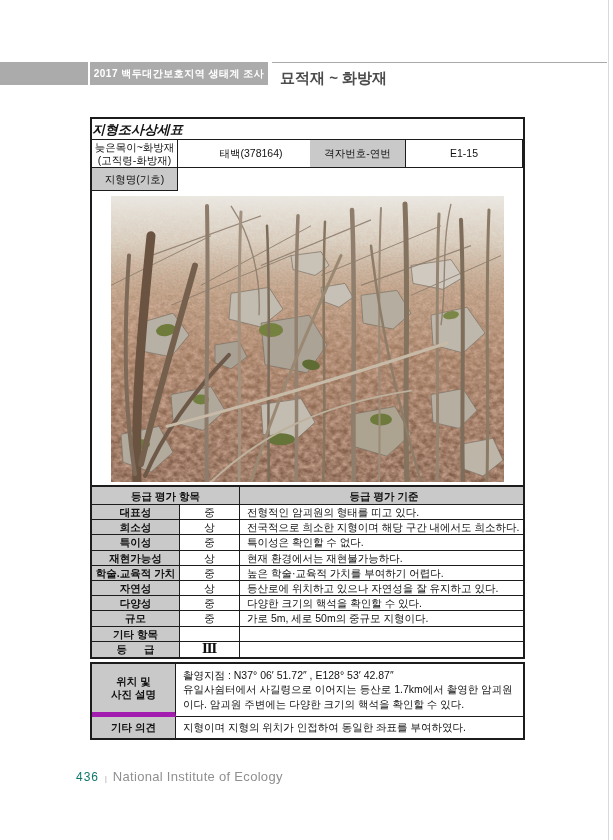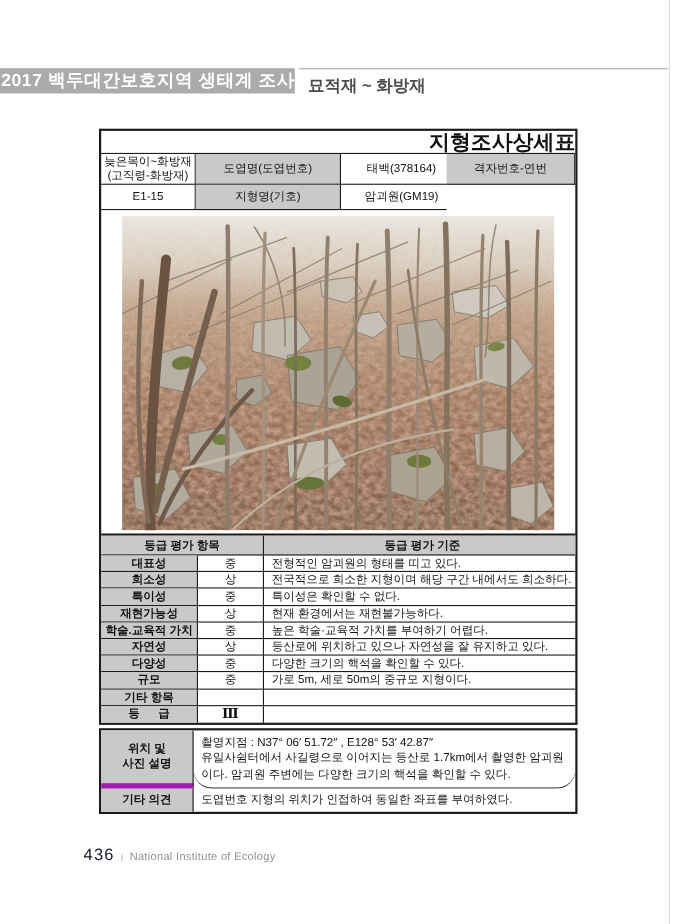--- a/index.html
+++ b/index.html
@@ -12,33 +12,33 @@
   .page-edge { position:absolute; top:0; bottom:0; right:4px; width:1px; background:#d9d9d9; }
 
   
   .header-bar {
     position:absolute; left:0; top:62px; width:268px; height:23px;
     background:#ababab; display:flex; align-items:center;
   }
   .bar-left-seg { width:88px; height:100%; }
   .bar-sep { width:2px; height:100%; background:#fff; }
   .bar-title {
-    flex:1; color:#fff; font-size:16px; font-weight:bold;
+    flex:1; color:#fff; font-size:10px; font-weight:bold;
     text-align:center; letter-spacing:0.5px; line-height:23px; white-space:nowrap;
   }
   .header-right { position:absolute; left:272px; top:62px; width:335px; }
   .header-rule { height:1px; background:#a9a9a9; }
   .section-range { margin:6px 0 0 8px; font-size:15px; font-weight:bold; color:#4c4c4c; }
 
   
   .doc { position:absolute; left:90px; top:117px; width:435px; font-size:10.5px; }
   .block { border:2px solid #1c1c1c; background:#fff; }
   .doc-title {
-    height:21px; line-height:21px; text-align:right;
-    font-weight:bold; font-size:19px; border-bottom:1px solid #1c1c1c;
+    height:21px; line-height:21px; text-align:left;
+    font-weight:bold; font-size:13px; border-bottom:1px solid #1c1c1c;font-style:italic;
   }
   .info-grid { display:grid; grid-template-columns:86px 132px 96px 1fr; }
   .cell {
     border-right:1px solid #1c1c1c; border-bottom:1px solid #1c1c1c;
     display:flex; flex-direction:column; align-items:center; justify-content:center;
     text-align:center; line-height:12.5px; padding:1px 2px;
   }
   .cell.last-col { border-right:none;padding-left:16px; }
   .label-cell { background:#c9c9c9; }
   .r1 { min-height:27px; }
@@ -63,29 +63,29 @@
 
   .bottom-block { margin-top:3px; }
   .loc-grid { display:grid; grid-template-columns:84px 1fr; }
   .b-label {
     background:#c9c9c9; font-weight:bold; border-right:1px solid #1c1c1c;
     display:flex; flex-direction:column; align-items:center; justify-content:center;
     text-align:center; line-height:13px;
   }
   .b-label.row1 { border-bottom:5px solid #a21caf; }
   .b-content { padding:4px 7px 4px 7px; line-height:14.6px; }
-  .b-content.row1 { border-bottom:1px solid #1c1c1c;border-radius:17px; }
+  .b-content.row1 { border-bottom:1px solid #1c1c1c; }
   .b-content.row2 { display:flex; align-items:center; min-height:21px; padding-top:2px; padding-bottom:2px; }
   .coords { display:block; }
 
   
   .footer { position:absolute; left:76px; top:769px; display:flex; align-items:baseline; color:#8c8c8c; }
-  .page-num { font-size:15px; letter-spacing:1px; color:#0f172a; }
+  .page-num { font-size:12px; letter-spacing:1px; color:#0f766e; }
   .foot-sep { font-size:7px; margin:0 6px; color:#9a9a9a; }
-  .org-name { font-size:10px; color:#8f8f8f; letter-spacing:0.3px; }
+  .org-name { font-size:13px; color:#8f8f8f; letter-spacing:0.3px; }
 </style>
 </head>
 <body>
 
 <div class="page-edge"></div>
 
 <div class="header-bar">
   <div class="bar-left-seg"></div>
   <div class="bar-sep"></div>
   <div class="bar-title">2017 백두대간보호지역 생태계 조사</div>
@@ -98,27 +98,25 @@
 <div class="doc">
 
   <div class="block">
     <div class="doc-title">지형조사상세표</div>
 
     <div class="info-grid">
       <div class="cell r1">
         <span>늦은목이~화방재</span>
         <span>(고직령-화방재)</span>
       </div>
-      <div class="cell label-cell r1">도엽명(도엽번호)</div>
       <div class="cell r1 last-col">태백(378164)</div>
 
       <div class="cell label-cell r2">격자번호-연번</div>
       <div class="cell r2">E1-15</div>
       <div class="cell label-cell r2">지형명(기호)</div>
-      <div class="cell r2 last-col">암괴원(GM19)</div>
     </div>
 
     <div class="photo-row">
       <svg viewBox="0 0 393 288" preserveAspectRatio="none" role="img">
         <defs>
           <linearGradient id="bgGrad" x1="0" y1="0" x2="0" y2="1">
             <stop offset="0" stop-color="#ebe8e2"></stop>
             <stop offset="0.16" stop-color="#ddd5c7"></stop>
             <stop offset="0.34" stop-color="#bda287"></stop>
             <stop offset="0.55" stop-color="#9f7a5f"></stop>
@@ -265,21 +263,21 @@
     <div class="loc-grid">
       <div class="b-label row1">
         <span>위치 및</span>
         <span>사진 설명</span>
       </div>
       <div class="b-content row1">
         <span class="coords">촬영지점 : N37° 06′ 51.72″ , E128° 53′ 42.87″</span>
         <span>유일사쉼터에서 사길령으로 이어지는 등산로 1.7km에서 촬영한 암괴원이다. 암괴원 주변에는 다양한 크기의 핵석을 확인할 수 있다.</span>
       </div>
       <div class="b-label">기타 의견</div>
-      <div class="b-content row2">도엽번호 지형의 위치가 인접하여 동일한 좌표를 부여하였다.</div>
+      <div class="b-content row2">지형이며 지형의 위치가 인접하여 동일한 좌표를 부여하였다.</div>
     </div>
   </div>
 </div>
 
 <div class="footer">
   <span class="page-num">436</span>
   <span class="foot-sep">|</span>
   <span class="org-name">National Institute of Ecology</span>
 </div>
 

